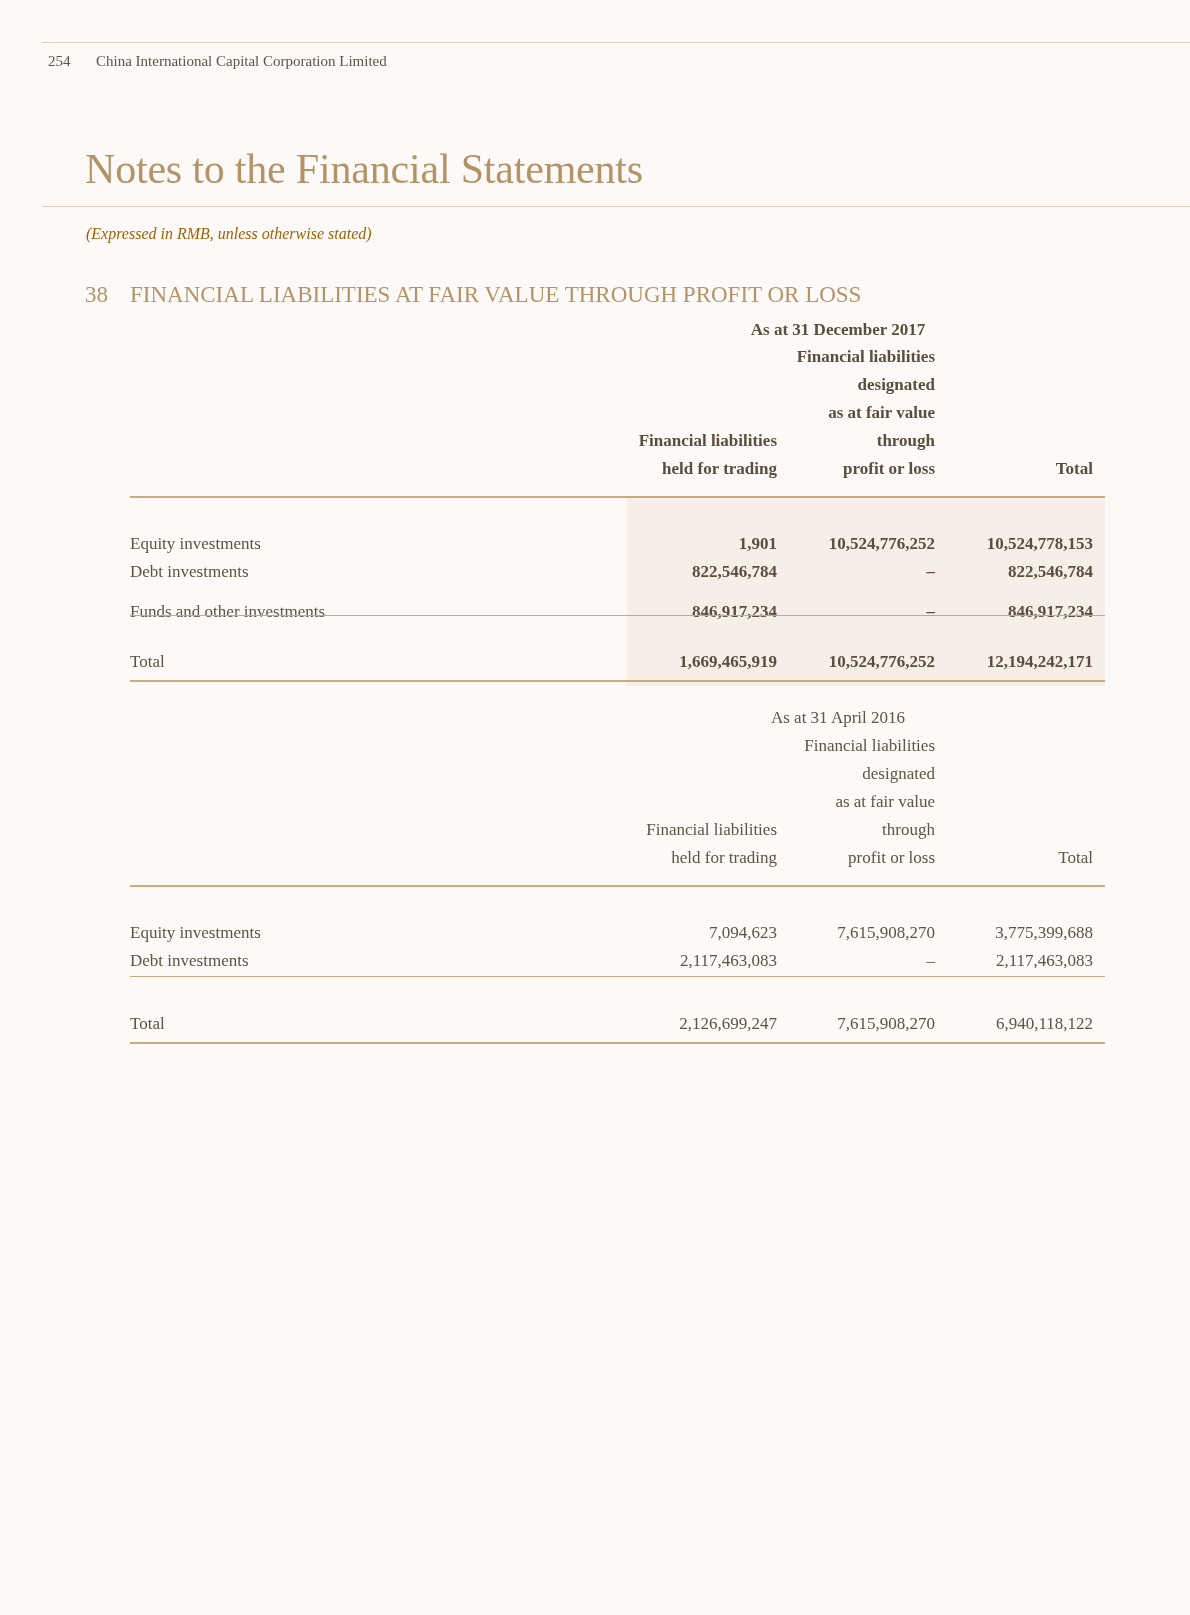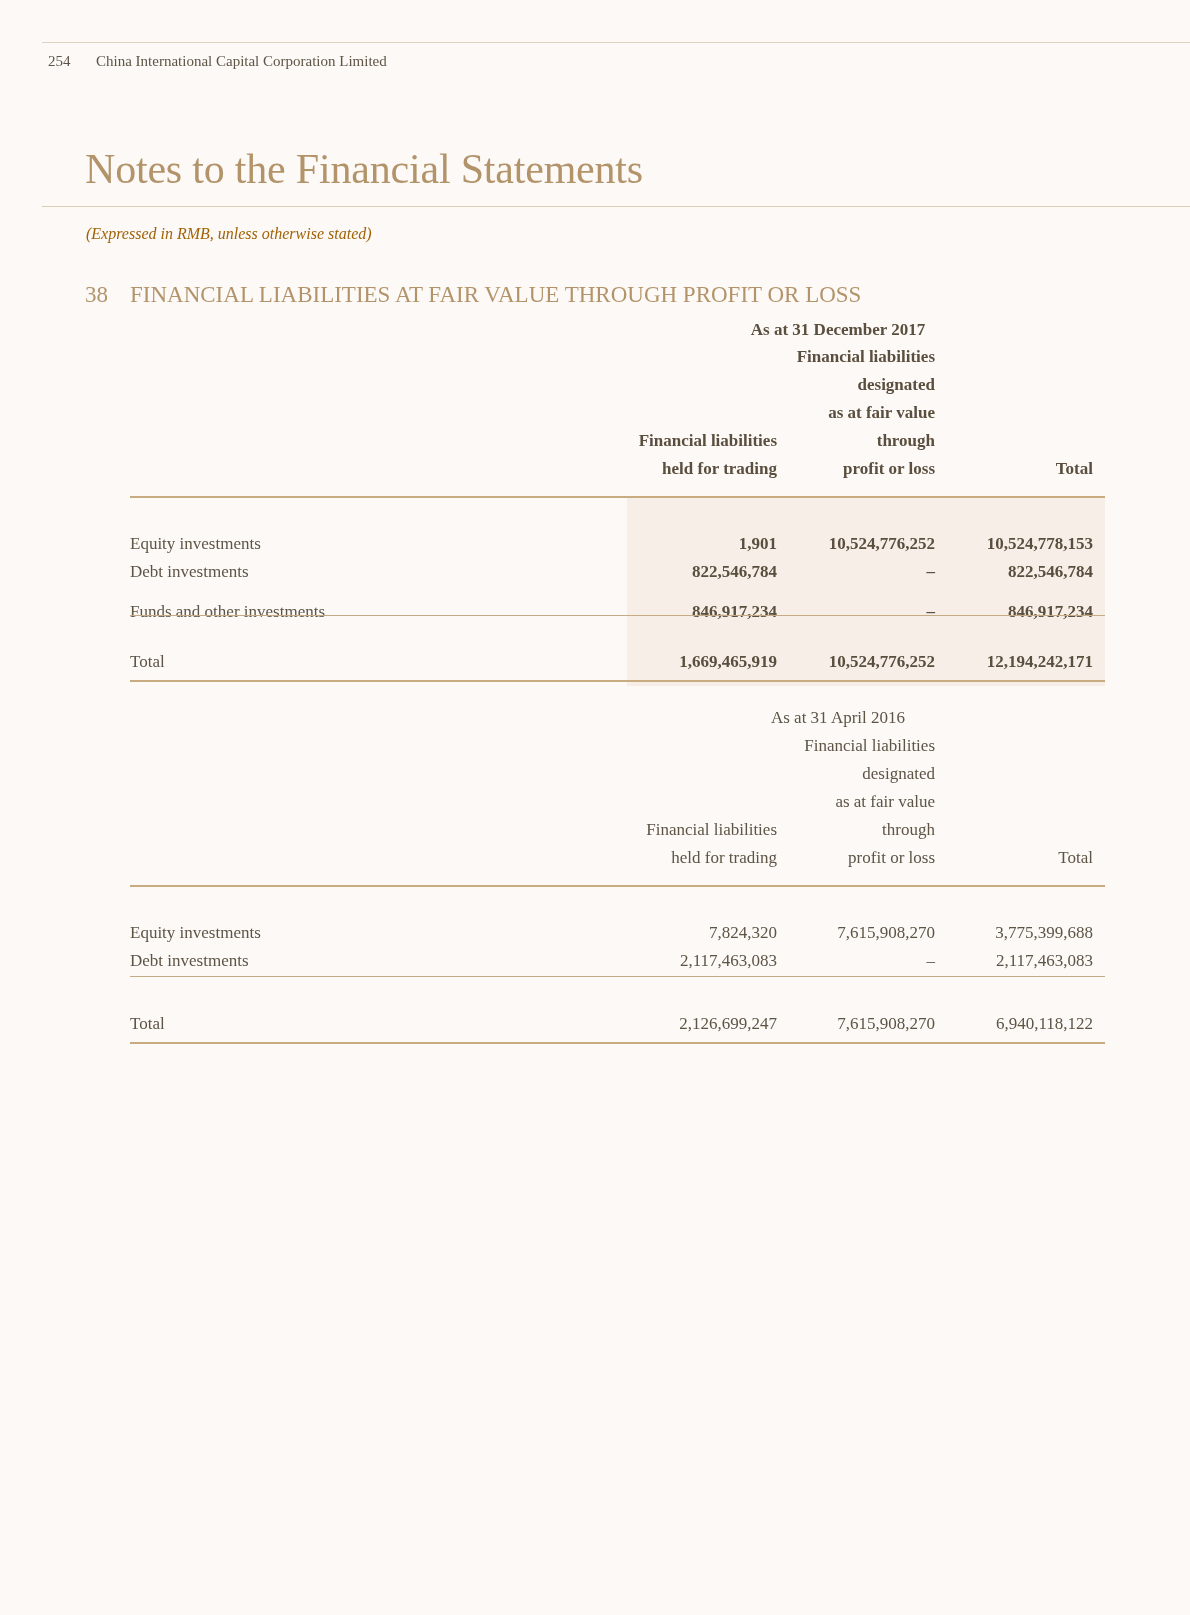--- a/index.html
+++ b/index.html
@@ -208,21 +208,21 @@
   <div class="hdr-line c2" style="top:84px;">as at fair value</div>
   <div class="hdr-line c1" style="top:112px;">Financial liabilities</div>
   <div class="hdr-line c2" style="top:112px;">through</div>
   <div class="hdr-line c1" style="top:140px;">held for trading</div>
   <div class="hdr-line c2" style="top:140px;">profit or loss</div>
   <div class="hdr-line c3" style="top:140px;">Total</div>
   <div class="heavy-rule" style="top:177px;"></div>
 
   <div class="row" style="top:213px;">
     <span class="label">Equity investments</span>
-    <span class="v1">7,824,320</span>
+    <span class="v1">7,094,623</span>
     <span class="v2">7,615,908,270</span>
     <span class="v3">3,775,399,688</span>
   </div>
   <div class="row" style="top:241px;">
     <span class="label">Debt investments</span>
     <span class="v1">2,117,463,083</span>
     <span class="v2">–</span>
     <span class="v3">2,117,463,083</span>
   </div>
   <div class="thin-rule" style="top:268px;"></div>

